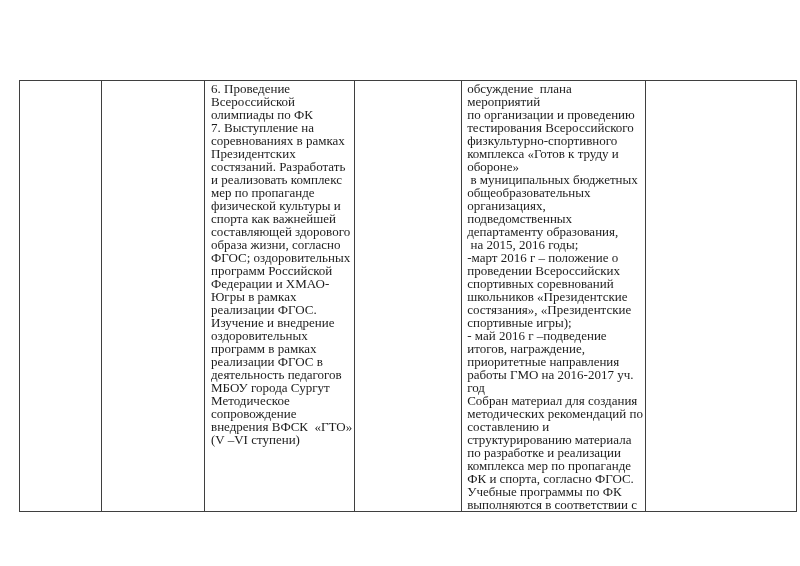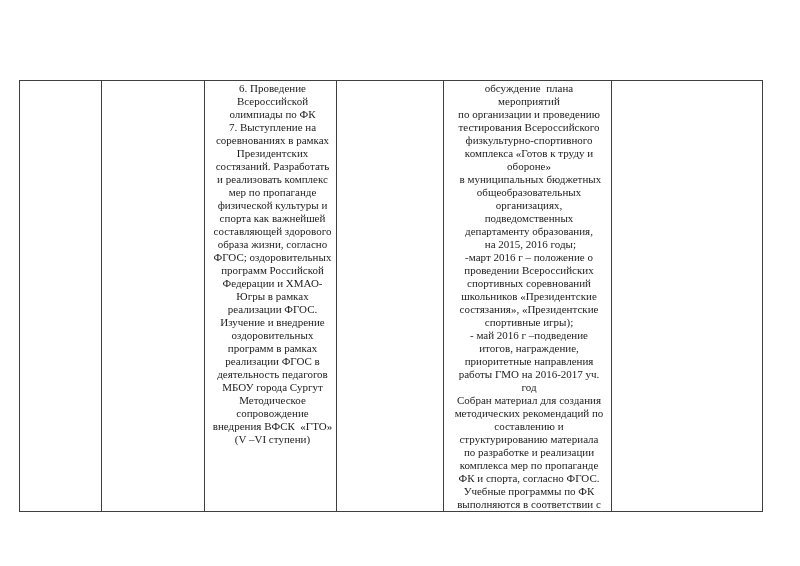--- a/index.html
+++ b/index.html
@@ -27,26 +27,25 @@
     table-layout: fixed;
   }
   table.doc-table td {
     border: 1px solid var(--border-color);
     vertical-align: top;
     height: 431px;
     overflow: visible;
   }
   .cell-text {
     font-family: "Liberation Serif", "DejaVu Serif", serif;
-    font-size: 11px;
+    font-size: 13px;
     line-height: 13px;
     color: var(--text-color);
     white-space: pre;
     padding: 1px 2px 0 6px;
-    text-align: center;
   }
   td.cell-5 .cell-text { padding-left: 5px; }
 </style>
 </head>
 <body>
 
 <div class="page">
   <table class="doc-table">
     <colgroup>
       <col style="width:82px">

